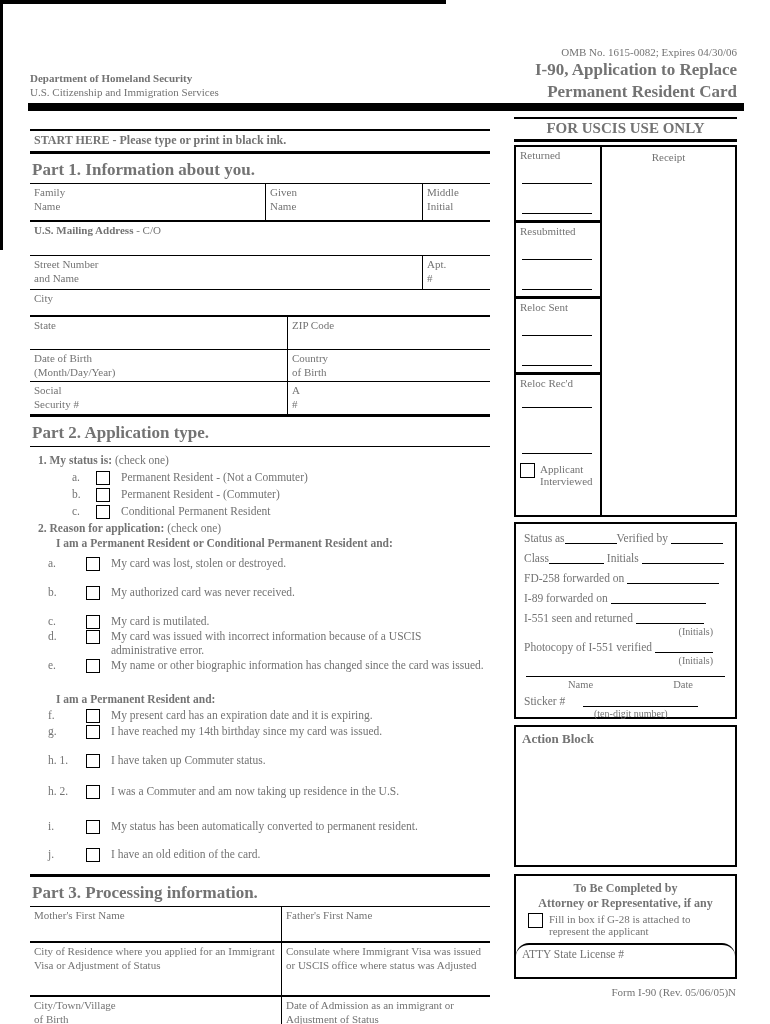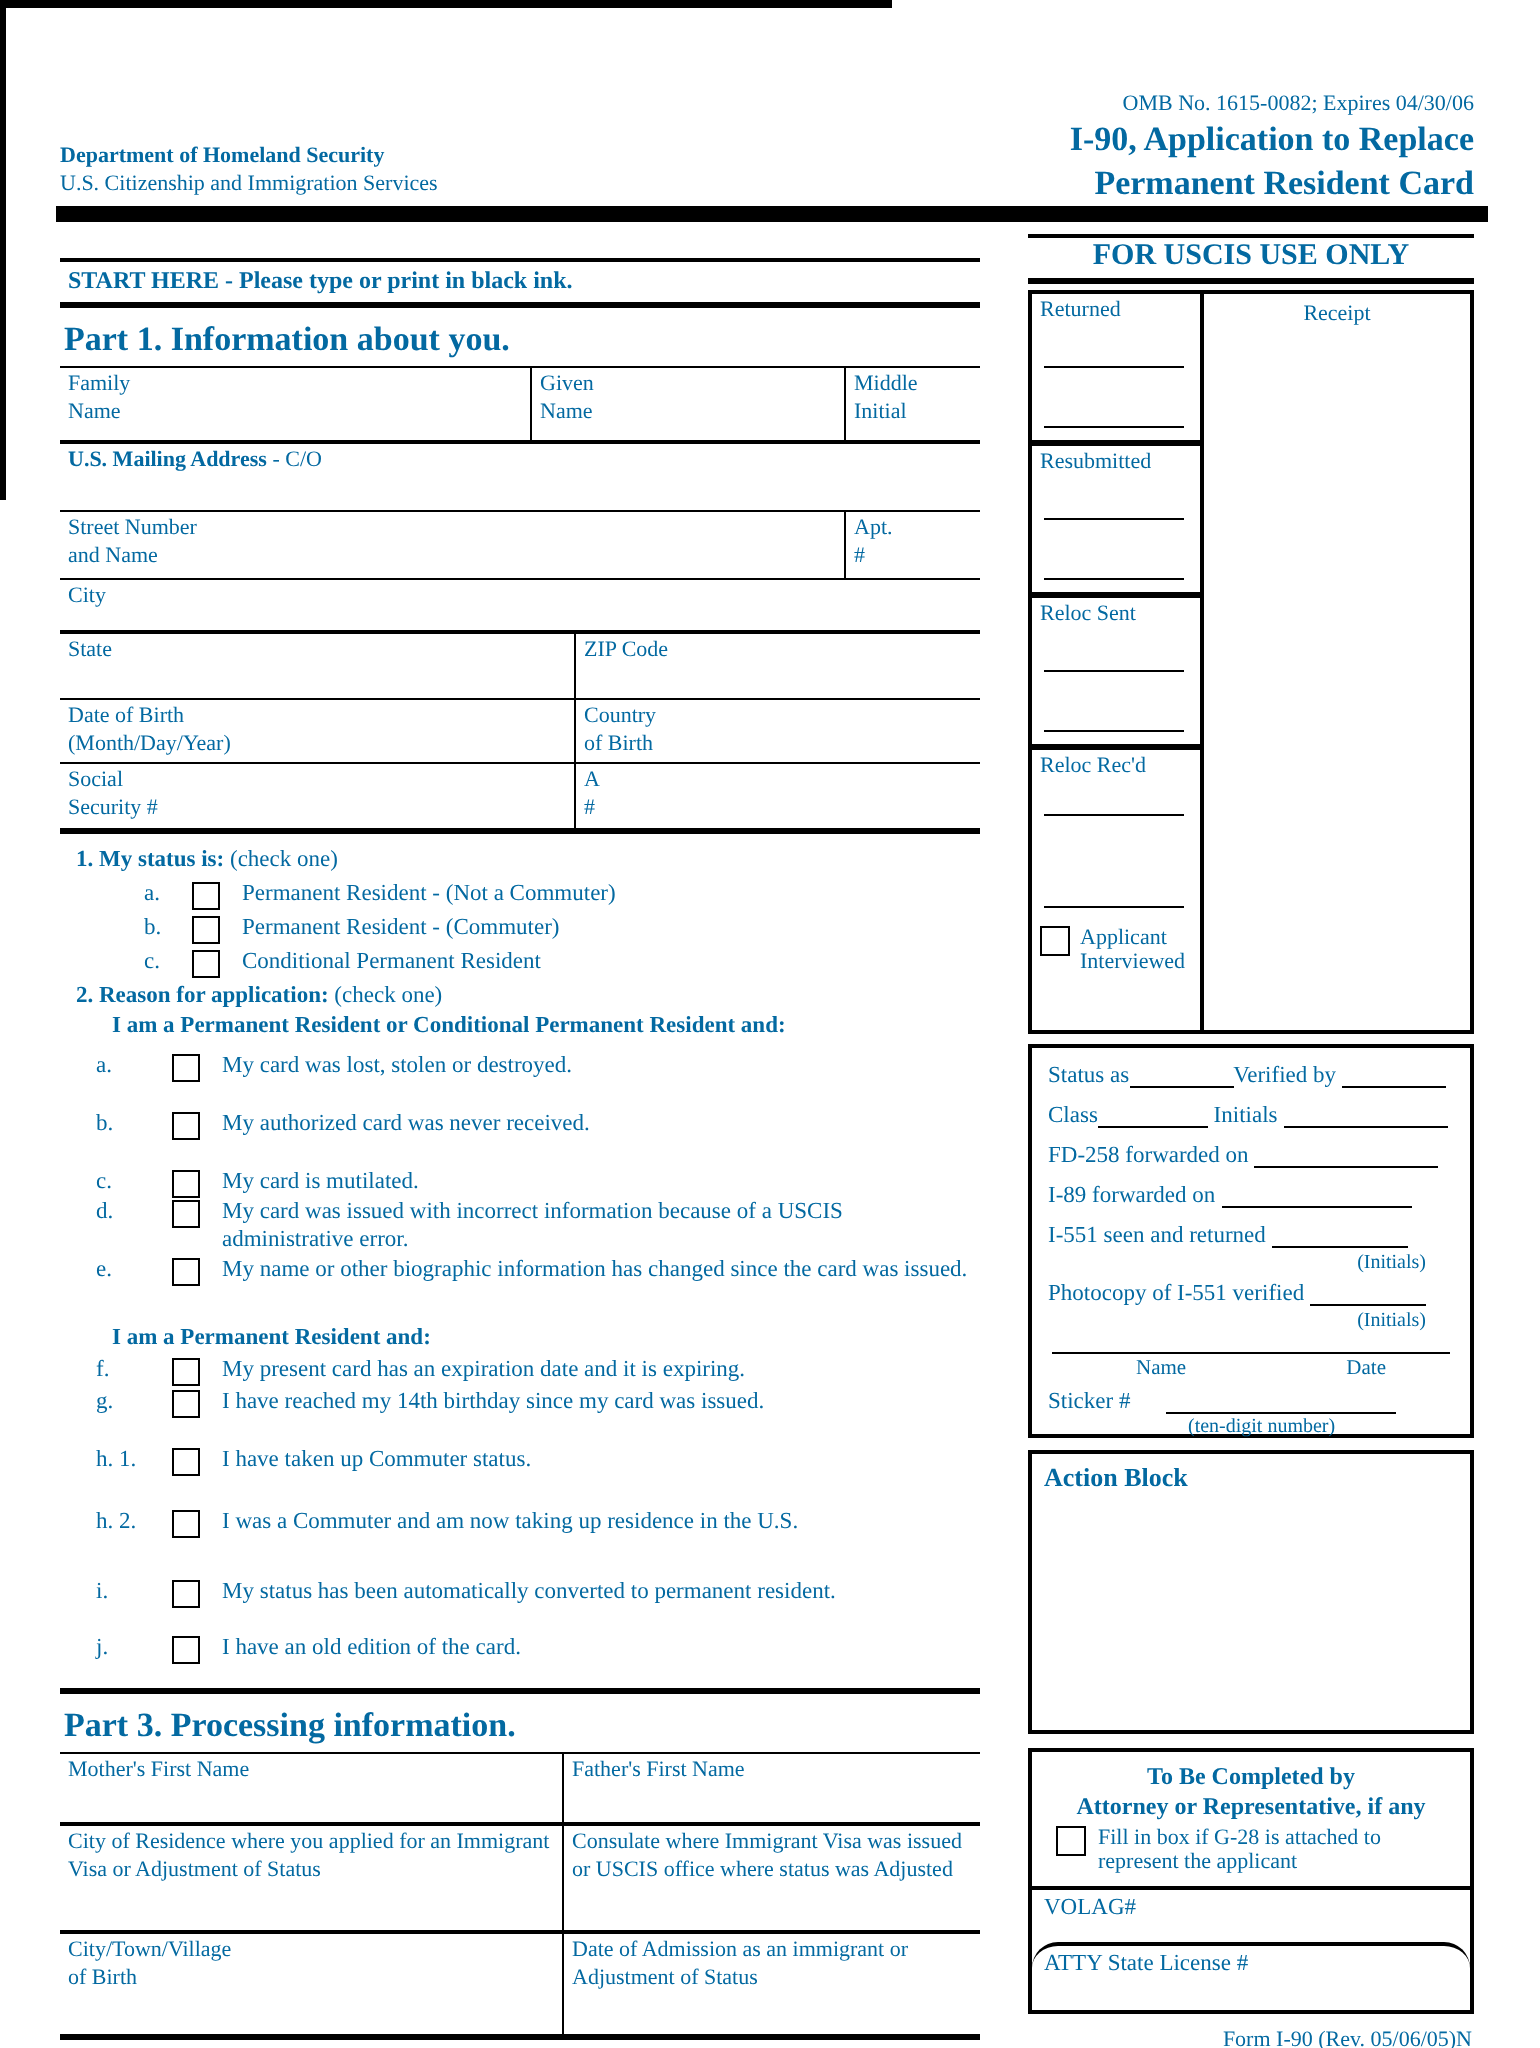--- a/index.html
+++ b/index.html
@@ -1,16 +1,16 @@
 <!DOCTYPE html>
 <html><head>
 <meta charset="utf-8">
 <style>
   html,body{margin:0;padding:0;background:#fff;}
-  .page{position:relative;width:770px;height:1024px;background:#fff;color:#0369a1;
+  .page{position:relative;width:770px;height:1024px;background:#fff;color:#737373;
         font-family:"Liberation Serif", serif;overflow:hidden;}
   .ws{white-space:pre-line;}
   .b{font-weight:bold;}
 
   
   .artifact-top{position:absolute;left:0;top:0;width:446px;height:4px;background:#000;}
   .artifact-left{position:absolute;left:0;top:0;width:3px;height:250px;background:#000;}
 
   
   .hdr-omb{position:absolute;top:46px;right:33px;font-size:11px;}
@@ -147,20 +147,21 @@
     </div>
     <div class="row end">
       <div class="cell" style="width:257px;height:32px;">
         <span class="ws">Social
 Security #</span></div>
       <div class="cell vd" style="width:203px;">
         <span class="ws">A
 #</span></div>
     </div>
 
+    <div class="part-heading">Part 2.  Application type.</div>
 
     <div class="p2">
       <div class="qline">
         <span class="b">1. My status is:</span><span> (check one)</span>
       </div>
 
       <div class="ckrow st-row">
         <span class="letter">a.</span>
         <span class="checkbox"></span>
         <span class="cktext">Permanent Resident - (Not a Commuter)</span>
@@ -341,23 +342,20 @@
 
     <div class="attorney-box">
       <div class="att-top">
         <div class="att-title">To Be Completed by</div>
         <div class="att-title">Attorney or Representative, if any</div>
         <div class="att-ck">
           <span class="checkbox"></span>
           <span>Fill in box if G-28 is attached to represent the applicant</span>
         </div>
       </div>
-      <div class="volag-row">
-        <span>VOLAG#</span>
-      </div>
       <div class="atty-row">
         <span>ATTY State License #</span>
       </div>
     </div>
 
     <div class="form-footer">Form I-90 (Rev. 05/06/05)N</div>
   </div>
 
 </div>
 

